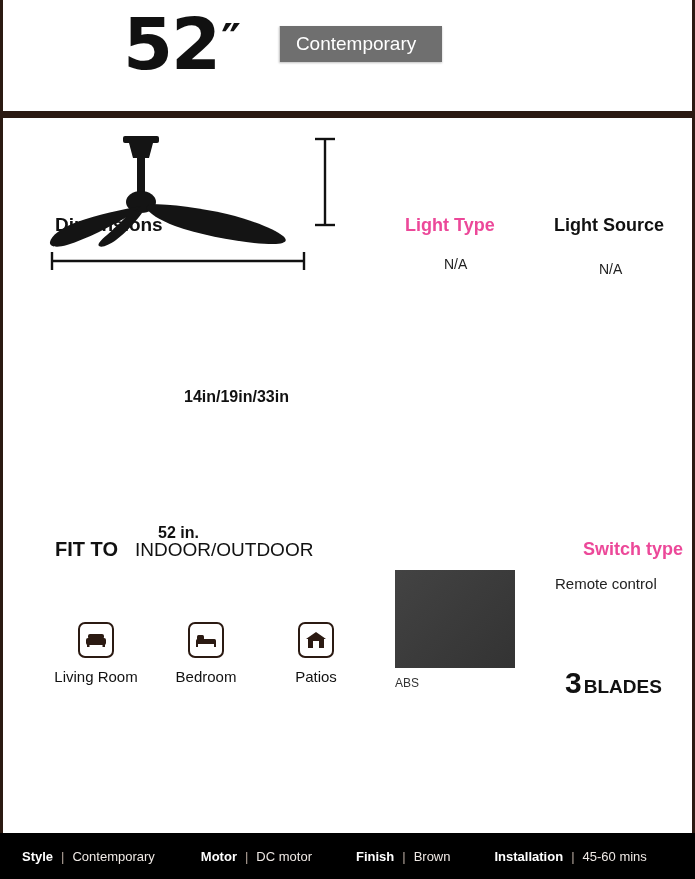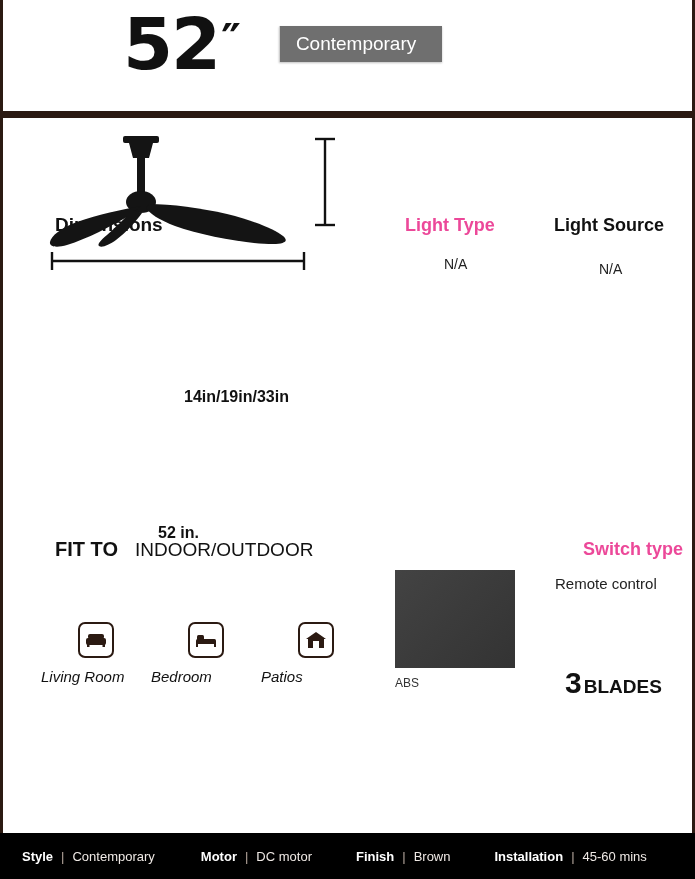--- a/index.html
+++ b/index.html
@@ -182,21 +182,21 @@
   }
   .rooms {
     position: absolute;
     left: 38px;
     top: 104px;
     width: 330px;
     display: flex;
   }
   .room {
     width: 110px;
-    font-style: italic;
+    text-align: center;
   }
   .room-icon {
     width: 36px;
     height: 36px;
     margin: 0 auto 10px auto;
     border: 2.6px solid #2b1a12;
     border-radius: 7px;
     box-sizing: border-box;
     display: flex;
     align-items: center;

